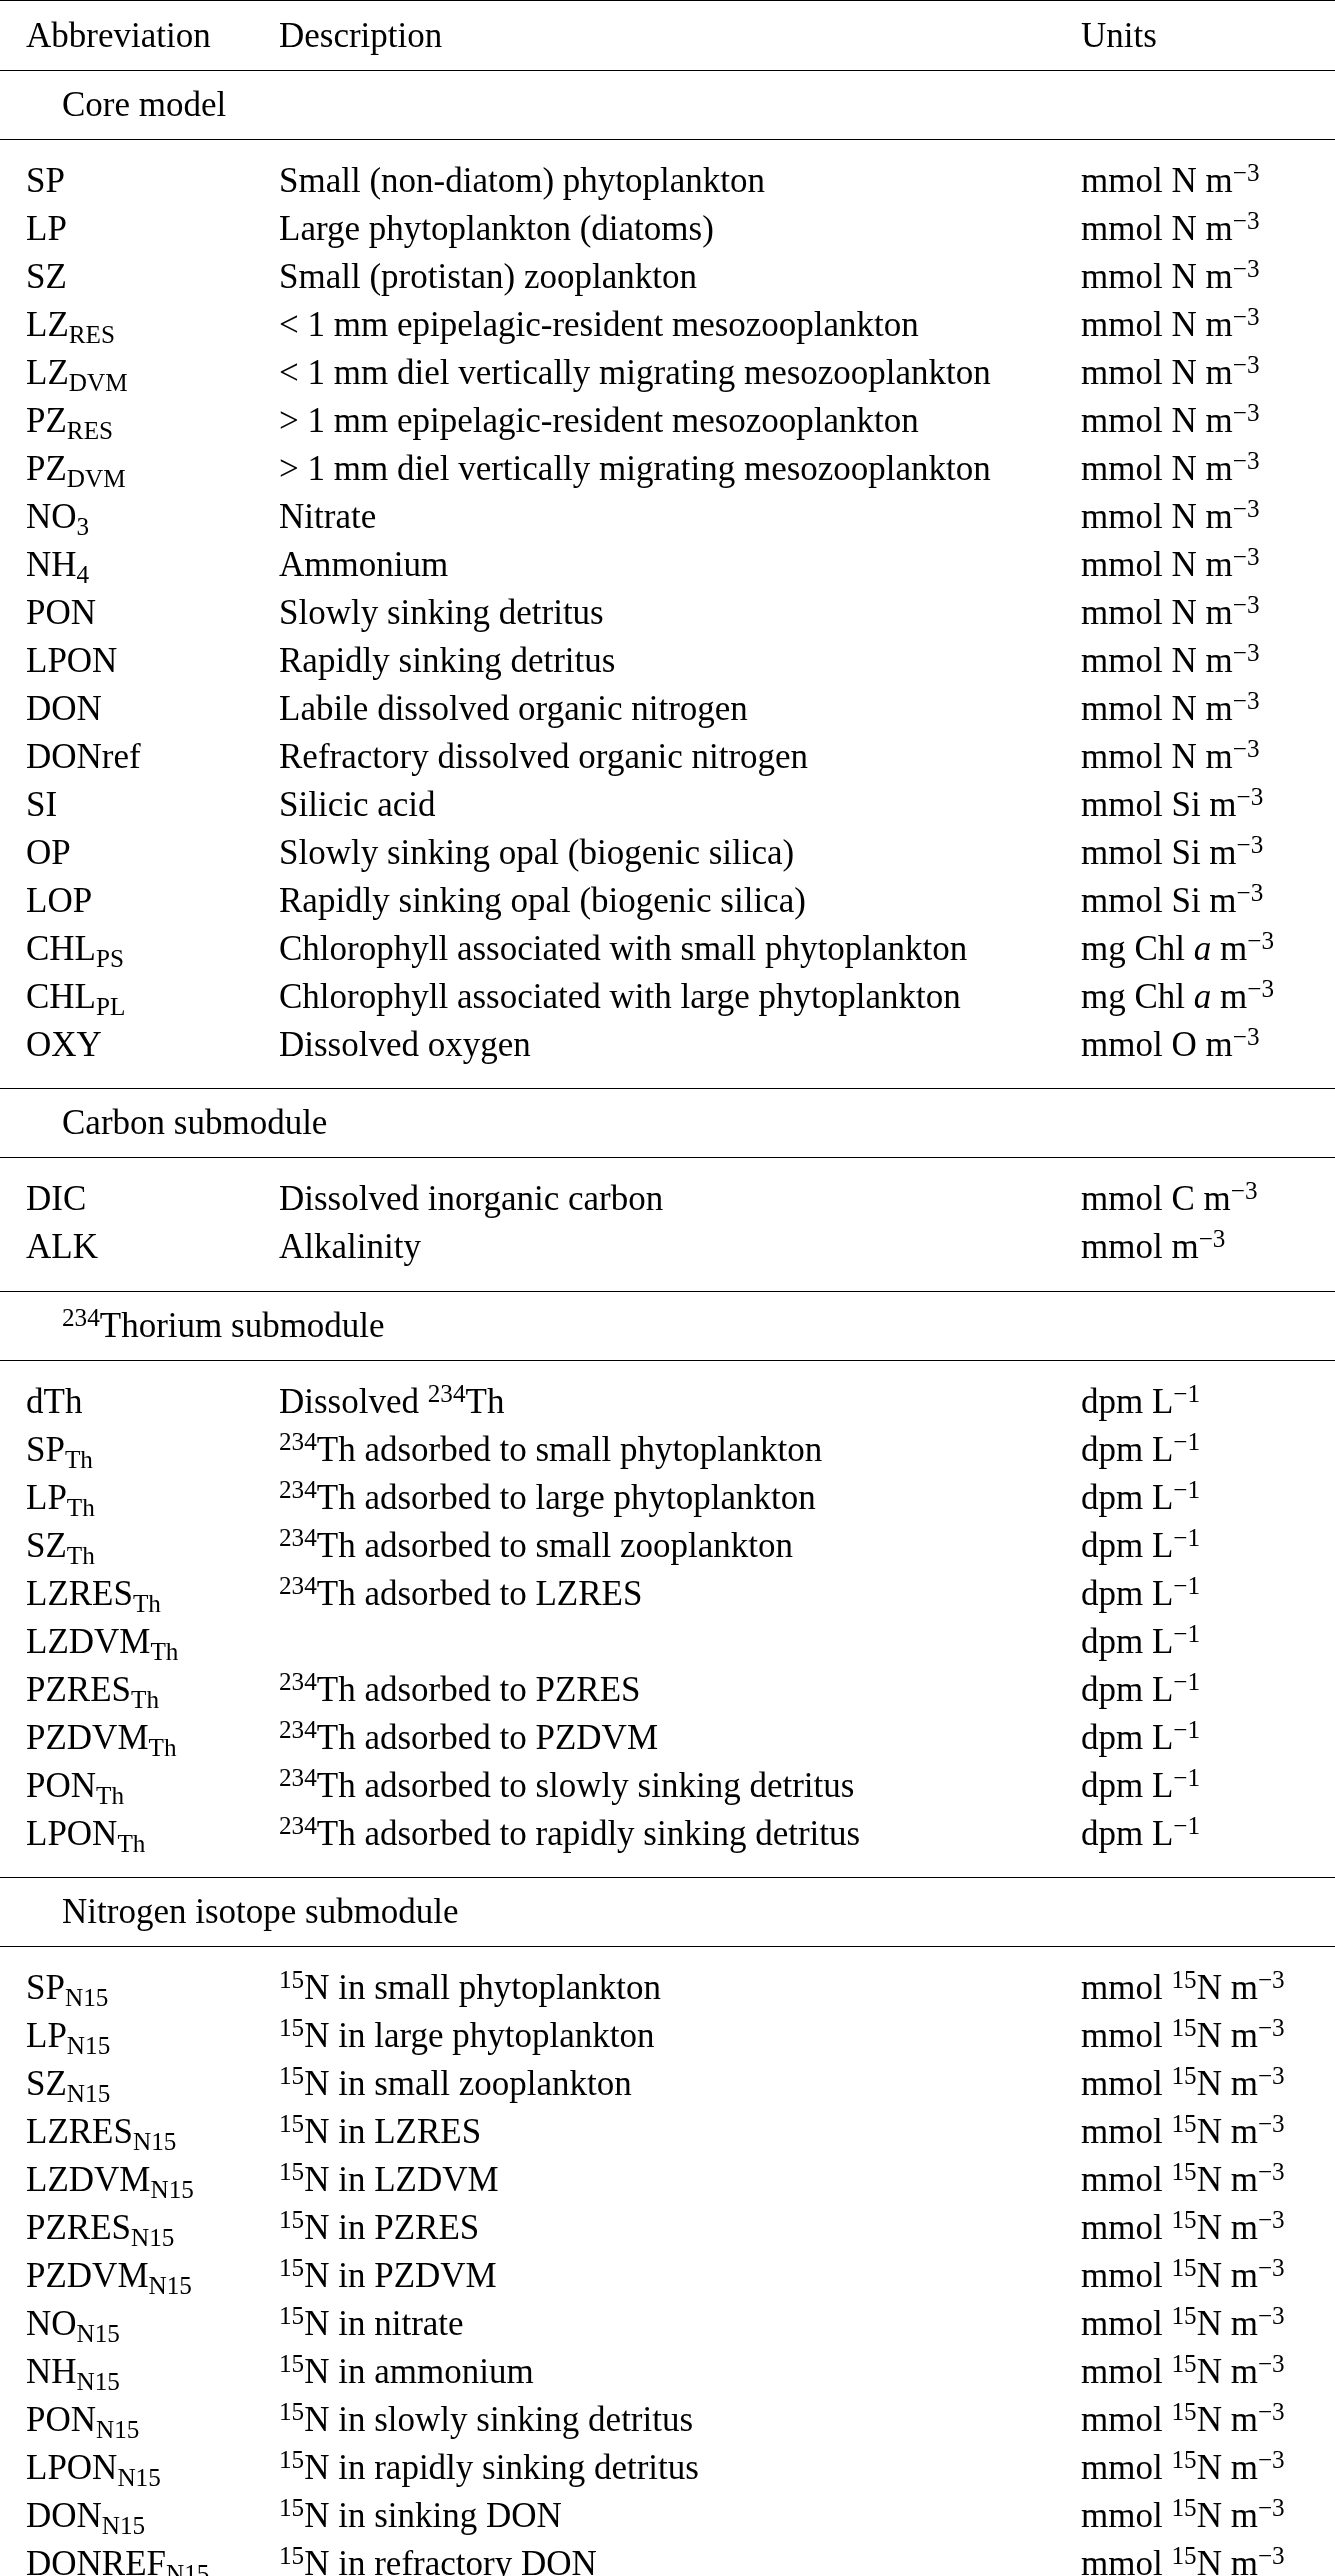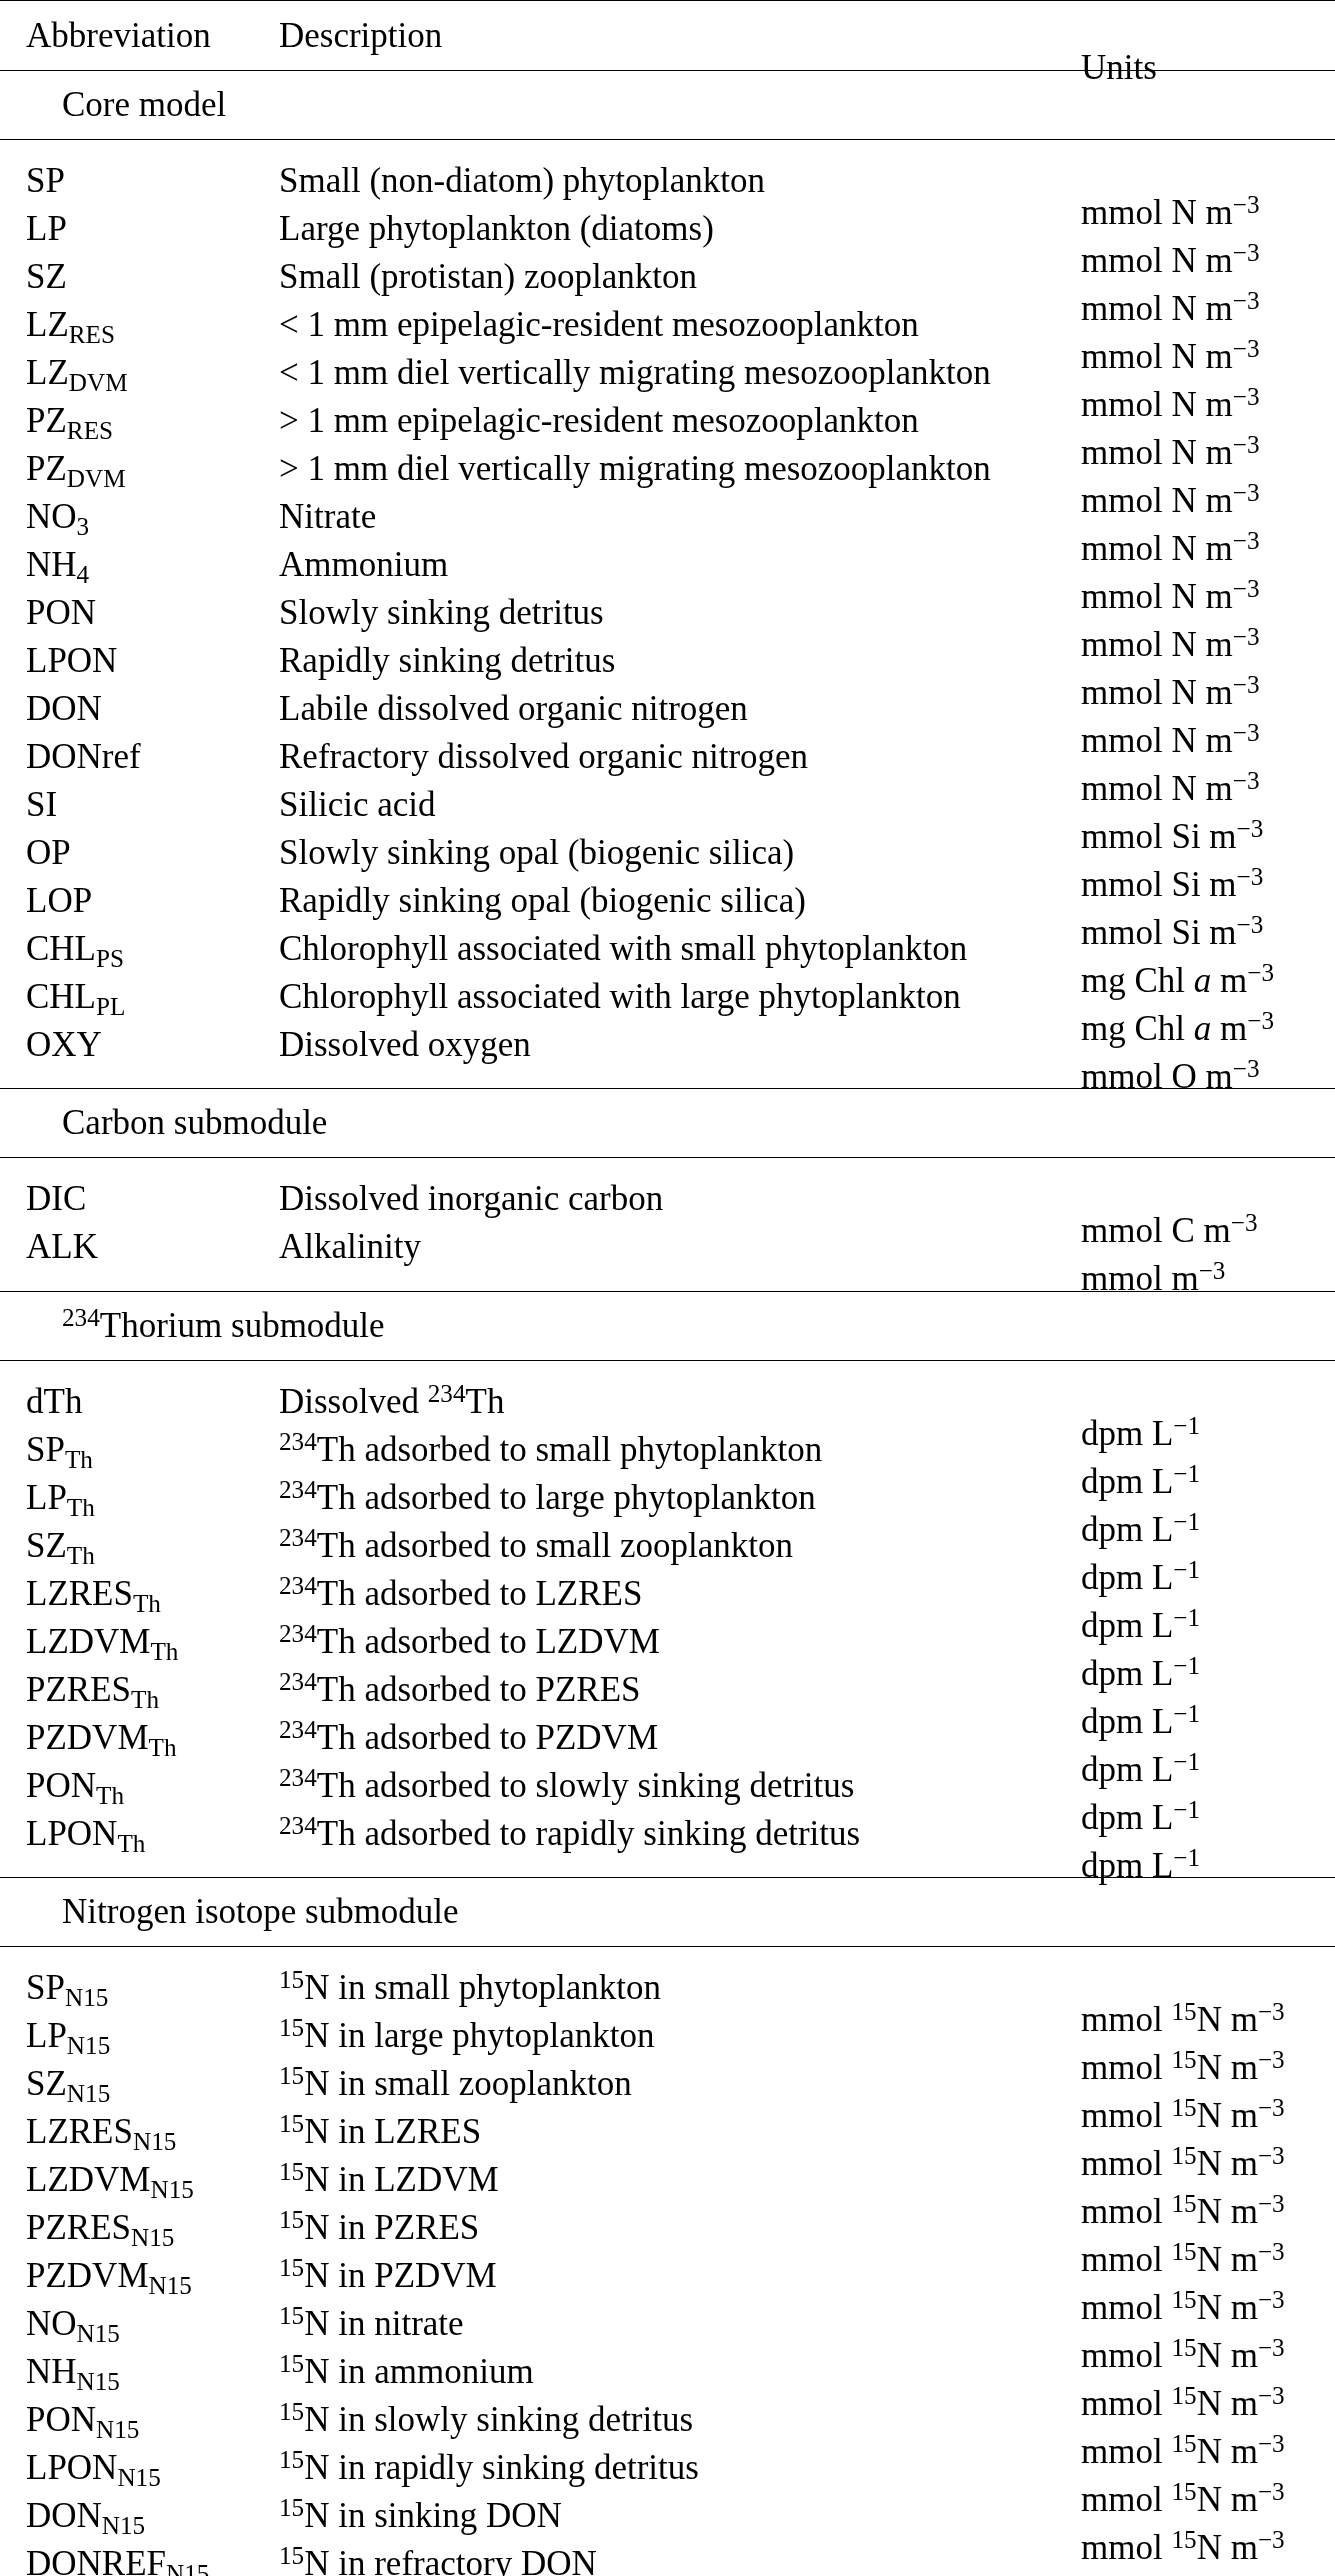--- a/index.html
+++ b/index.html
@@ -15,21 +15,21 @@
   .table { position: absolute; left: 0; top: 0; width: 1335px; }
   .rule-thick { height: 0; border-top: 1.9px solid #000; width: 100%; }
   .rule { height: 0; border-top: 1.9px solid #000; width: 100%; }
   .hdr-row { position: relative; height: 69px; }
   .sect-row { position: relative; height: 68px; }
   .body { position: relative; padding-top: 17px; padding-bottom: 19.4px; }
   .row { position: relative; height: 48px; padding-left: 16px; }
   .cell { position: absolute; top: 0; white-space: nowrap; line-height: 48px; }
   .c-abbr { left: 26px; }
   .c-desc { left: 279px; text-align: center; }
-  .c-unit { left: 1081px; margin-top: 32px; }
+  .c-unit { left: 1081px; }
   .hdr-row .cell, .sect-row .cell { line-height: 69px; top: 0; }
   .sect-row .cell { line-height: 68px; margin-left: 36px; }
   sub { font-size: 0.72em; vertical-align: -0.28em; line-height: 0; }
   sup { font-size: 0.72em; vertical-align: 0.42em; line-height: 0; }
   .it { font-style: italic; }
 </style>
 </head>
 <body>
 
 <div class="table">
@@ -185,21 +185,20 @@
           <div class="cell c-desc"><sup>234</sup><span>Th adsorbed to small zooplankton</span></div>
           <div class="cell c-unit"><span>dpm L</span><sup>−1</sup></div>
         </div>
         <div class="row">
           <div class="cell c-abbr"><span>LZRES</span><sub>Th</sub></div>
           <div class="cell c-desc"><sup>234</sup><span>Th adsorbed to LZRES</span></div>
           <div class="cell c-unit"><span>dpm L</span><sup>−1</sup></div>
         </div>
         <div class="row">
           <div class="cell c-abbr"><span>LZDVM</span><sub>Th</sub></div>
-          <div class="cell c-desc"><sup>234</sup><span>Th adsorbed to LZDVM</span></div>
           <div class="cell c-unit"><span>dpm L</span><sup>−1</sup></div>
         </div>
         <div class="row">
           <div class="cell c-abbr"><span>PZRES</span><sub>Th</sub></div>
           <div class="cell c-desc"><sup>234</sup><span>Th adsorbed to PZRES</span></div>
           <div class="cell c-unit"><span>dpm L</span><sup>−1</sup></div>
         </div>
         <div class="row">
           <div class="cell c-abbr"><span>PZDVM</span><sub>Th</sub></div>
           <div class="cell c-desc"><sup>234</sup><span>Th adsorbed to PZDVM</span></div>

